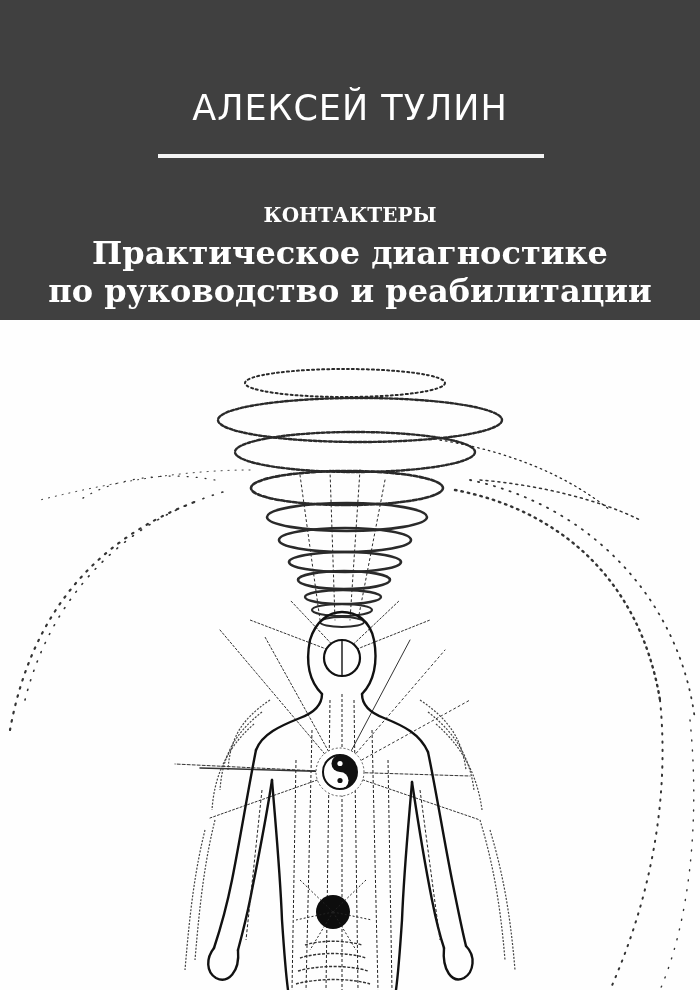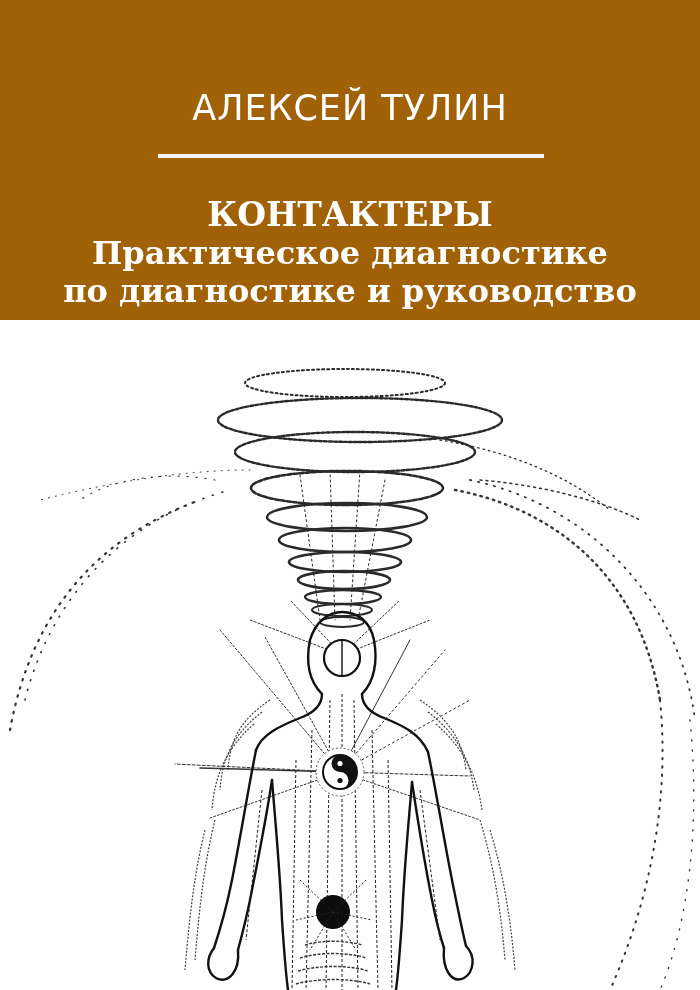--- a/index.html
+++ b/index.html
@@ -1,49 +1,49 @@
 <!DOCTYPE html>
 <html><head>
 <meta charset="utf-8">
 <style>
   html, body { margin: 0; padding: 0; }
   body { width: 700px; height: 990px; background: #ffffff; overflow: hidden; position: relative; }
   .cover { position: absolute; left: 0; top: 0; width: 700px; height: 990px; background: #fefefe; }
   .band {
     position: absolute; left: 0; top: 0; width: 700px; height: 320px;
-    background: #a16207; color: #ffffff; text-align: center;
+    background: #404040; color: #ffffff; text-align: center;
   }
   .author {
     position: absolute; left: 0; width: 700px; top: 86px;
     font-family: "DejaVu Sans", sans-serif; font-size: 35px; letter-spacing: 1px;
     font-weight: normal; color: #ffffff; line-height: 44px;
   }
   .rule {
     position: absolute; left: 158px; top: 154px; width: 386px; height: 4px; background: #f4f4f4;
   }
   .title-block {
     position: absolute; left: 0; width: 700px; top: 196px;
     font-family: "DejaVu Serif", serif; color: #ffffff; font-size: 32px; line-height: 38px;
   }
   .title-block div { white-space: nowrap; }
-  .title-main { font-weight: bold; font-size: 33px; }
+  .title-main { font-weight: bold; font-size: 20px; }
   .title-sub { font-weight: bold; font-size: 32px; }
   .illustration { position: absolute; left: 0; top: 320px; width: 700px; height: 670px; }
 </style>
 </head>
 <body>
 
 <div class="cover">
   <div class="band">
     <div class="author">АЛЕКСЕЙ ТУЛИН</div>
     <div class="rule"></div>
     <div class="title-block">
       <div class="title-main">КОНТАКТЕРЫ</div>
       <div class="title-sub">Практическое диагностике</div>
-      <div class="title-sub">по диагностике и руководство</div>
+      <div class="title-sub">по руководство и реабилитации</div>
     </div>
   </div>
 
   <svg class="illustration" viewBox="0 320 700 670" width="700" height="670" xmlns="http://www.w3.org/2000/svg">
     <defs>
       <clipPath id="yyclip">
           <circle cx="340" cy="772" r="17"></circle>
         </clipPath>
     </defs>
 

